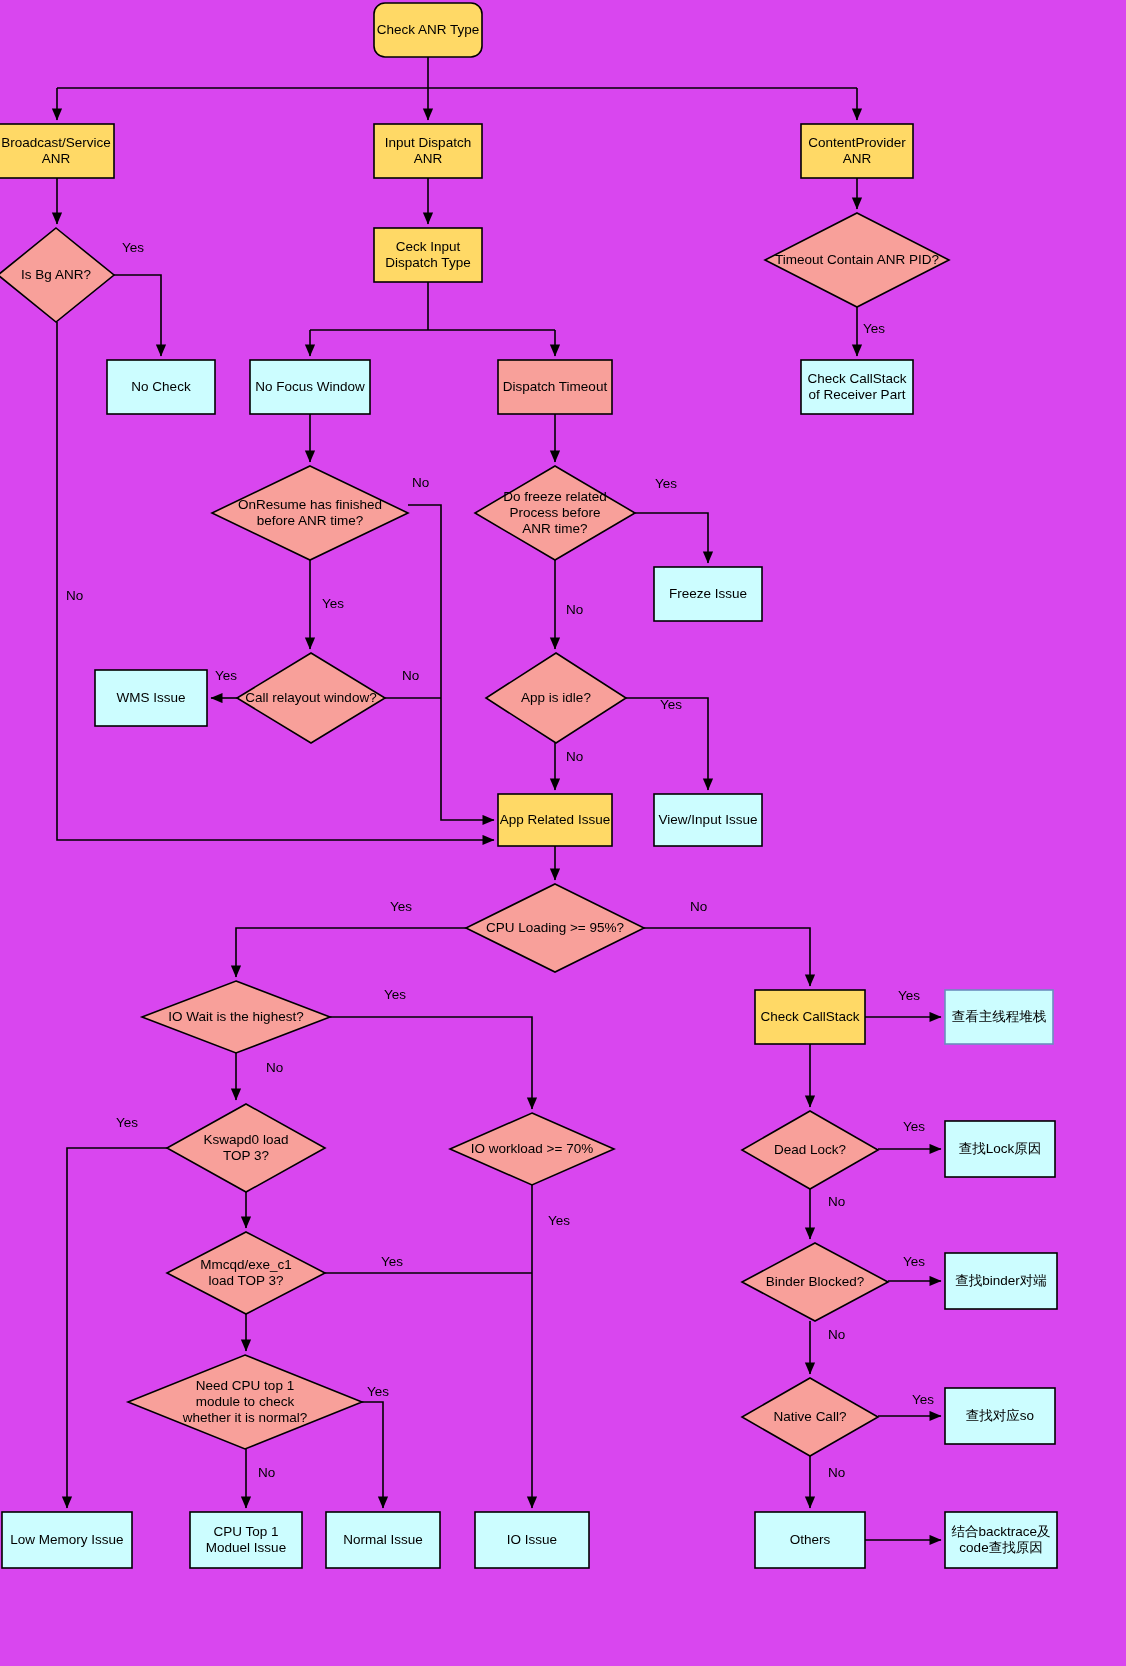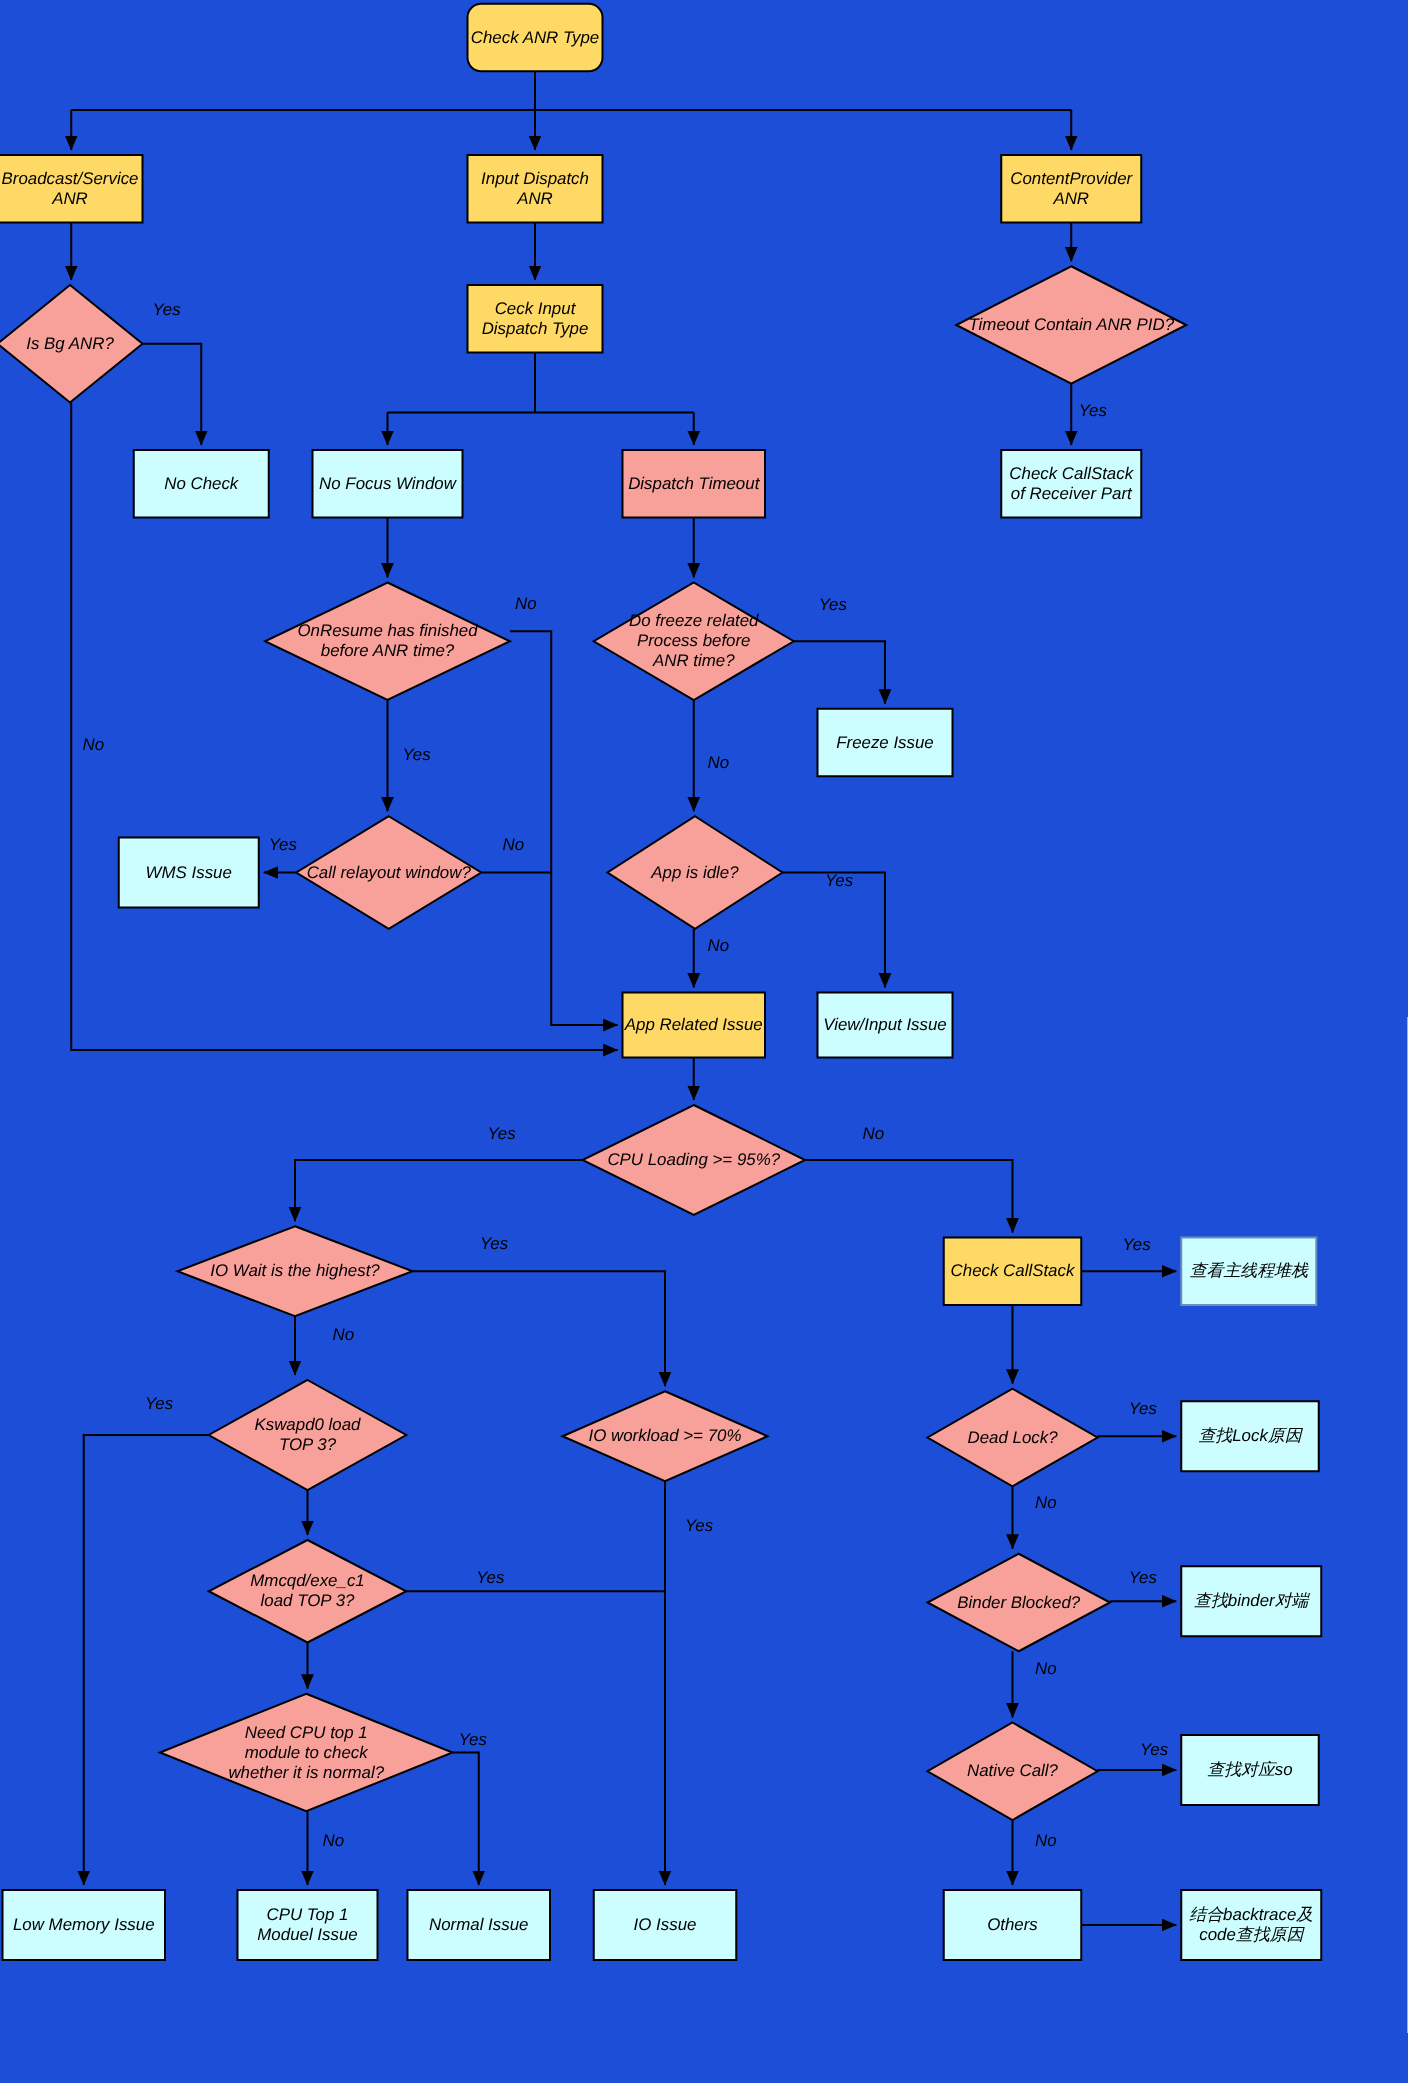--- a/index.html
+++ b/index.html
@@ -1,17 +1,17 @@
 <!DOCTYPE html>
 <html><head>
 <meta charset="utf-8">
 <style>
   html,body{margin:0;padding:0;background:#ffffff;}
   body{font-family:"Liberation Sans","DejaVu Sans",sans-serif;}
-  #stage{position:relative;width:1126px;height:1666px;background:#1d4ed8;overflow:hidden;font-style:italic;}
+  #stage{position:relative;width:1126px;height:1666px;background:#d946ef;overflow:hidden;}
   svg.flow{position:absolute;left:0;top:0;width:1126px;height:1666px;}
   .node-text{font-family:"Liberation Sans","DejaVu Sans",sans-serif;font-size:13.5px;fill:#000;text-anchor:middle;dominant-baseline:middle;}
   .edge-label{font-family:"Liberation Sans","DejaVu Sans",sans-serif;font-size:13.5px;fill:#000;}
   .lnk{fill:none;stroke:#000000;stroke-width:1.6;}
   .shape{stroke:#000000;stroke-width:1.6;}
   .shape-soft{stroke:#6c8ebf;stroke-width:1.6;}
 </style>
 </head>
 <body>
 

